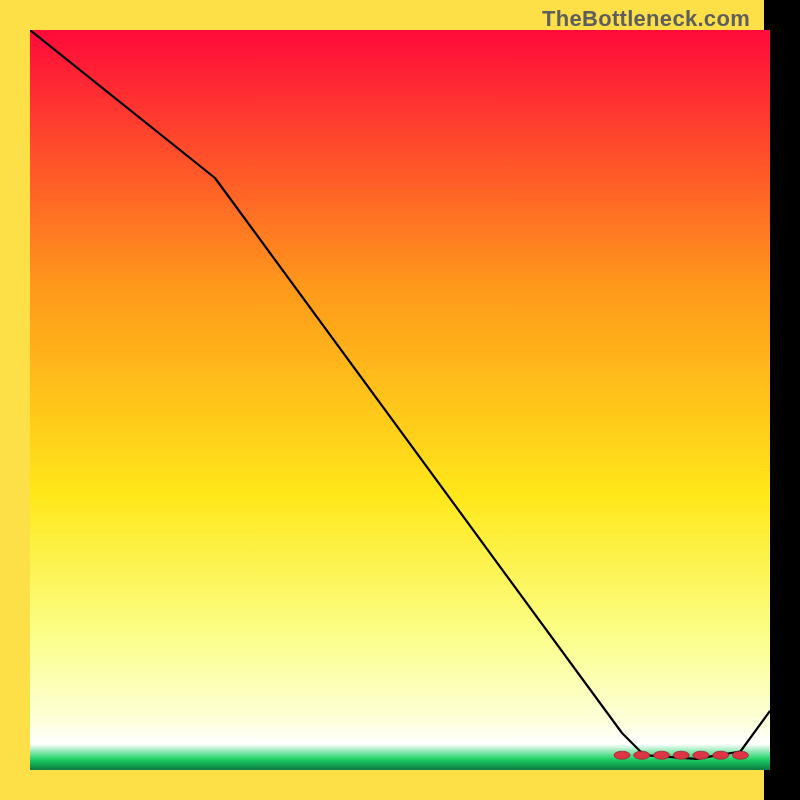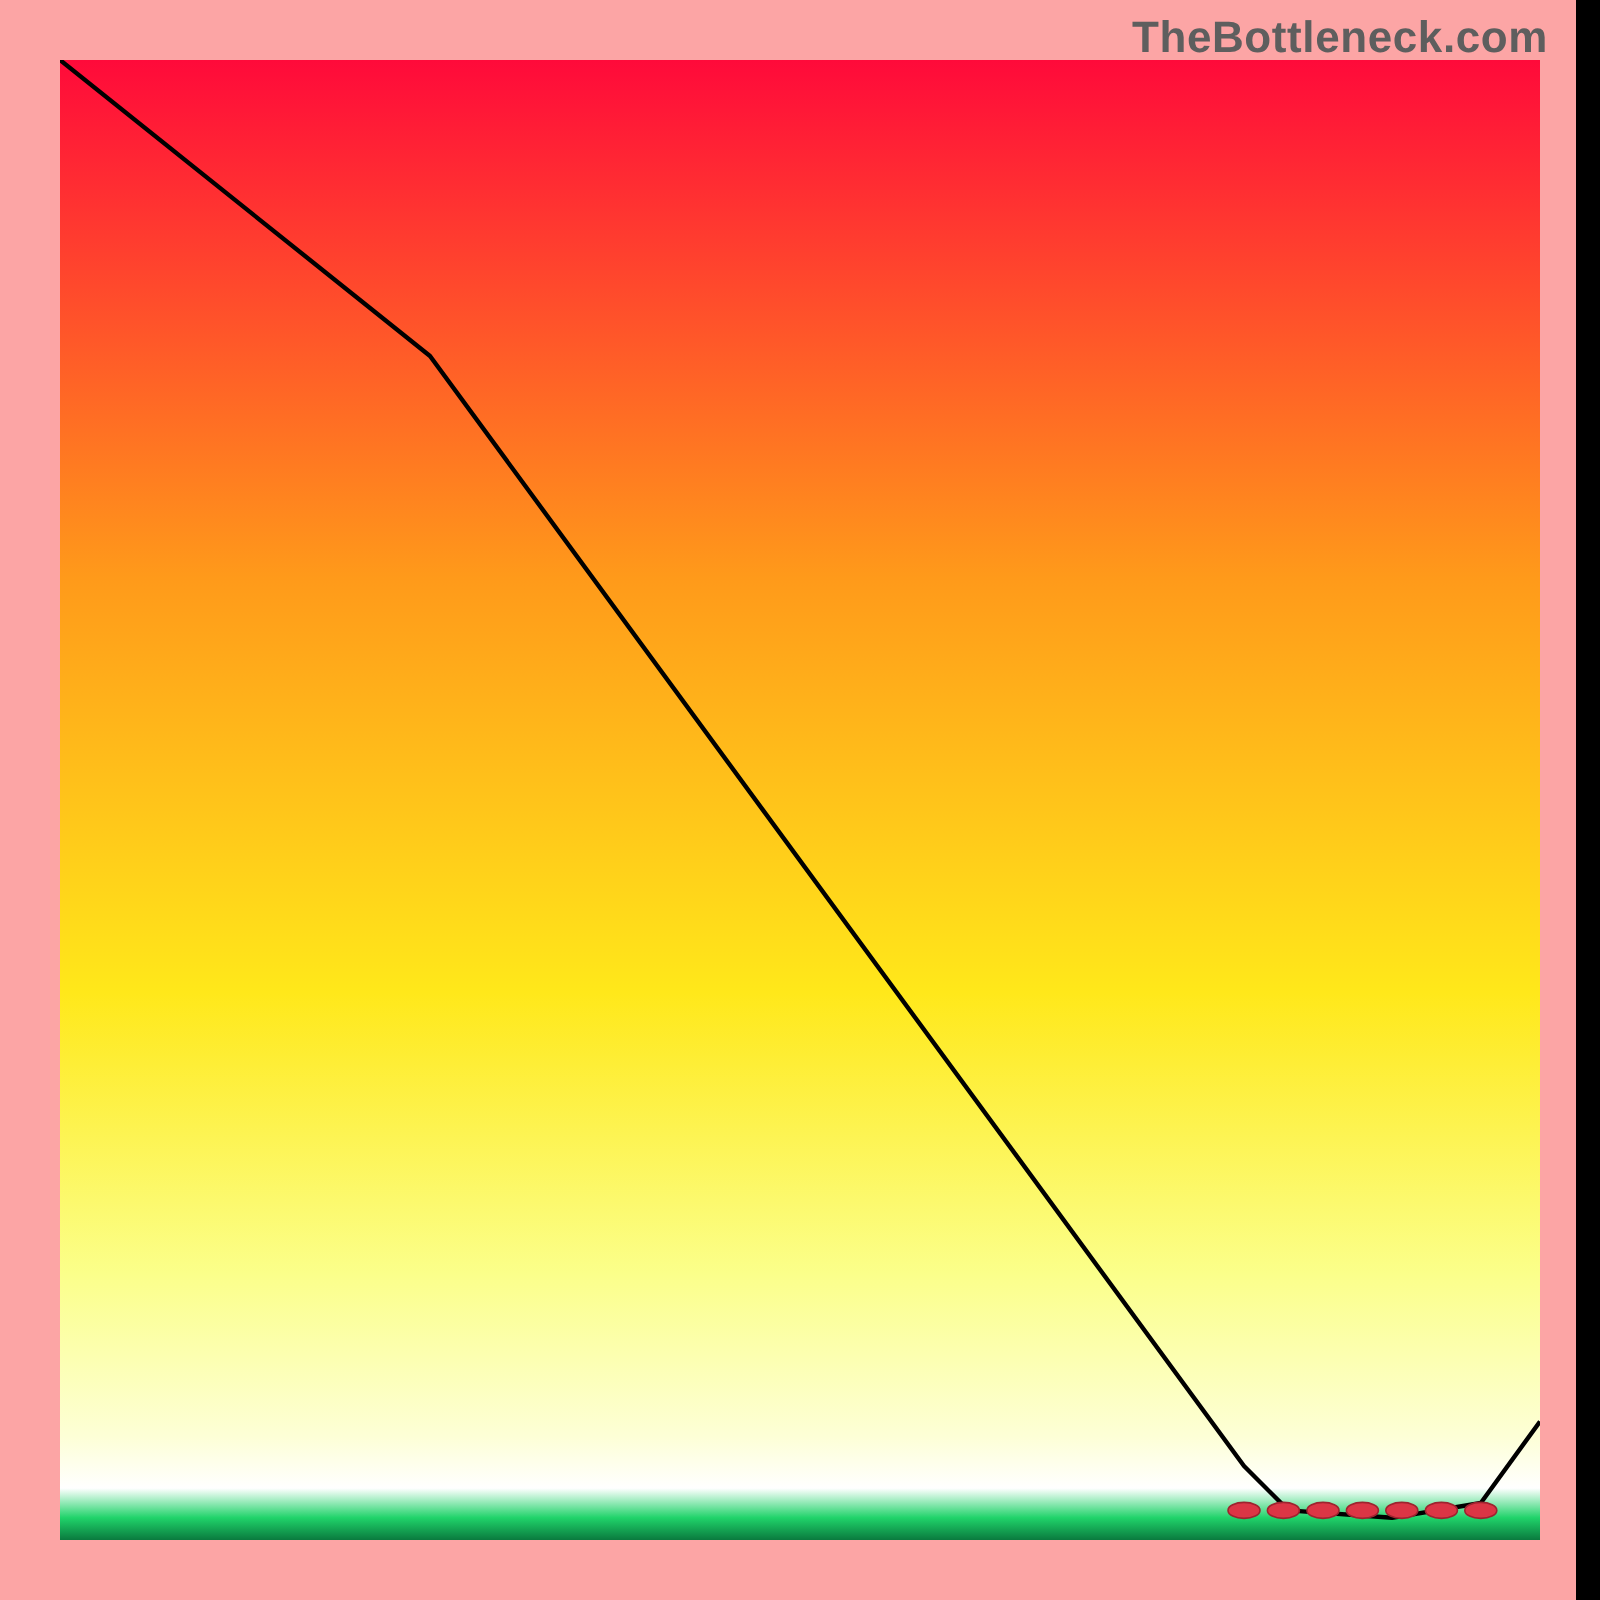--- a/index.html
+++ b/index.html
@@ -8,22 +8,21 @@
     width: 800px;
     height: 800px;
     background: #000;
     overflow: hidden;
     font-family: Arial, Helvetica, sans-serif;
   }
   .frame {
     position: relative;
     width: 764px;
     height: 800px;
-    background: #fca5a5;
-    padding-left: 24px;
+    background: #fde047;
   }
   .watermark {
     position: absolute;
     top: 6px;
     right: 14px;
     color: #5e5e5e;
     font-size: 22px;
     font-weight: 600;
     letter-spacing: 0.3px;
     user-select: none;

